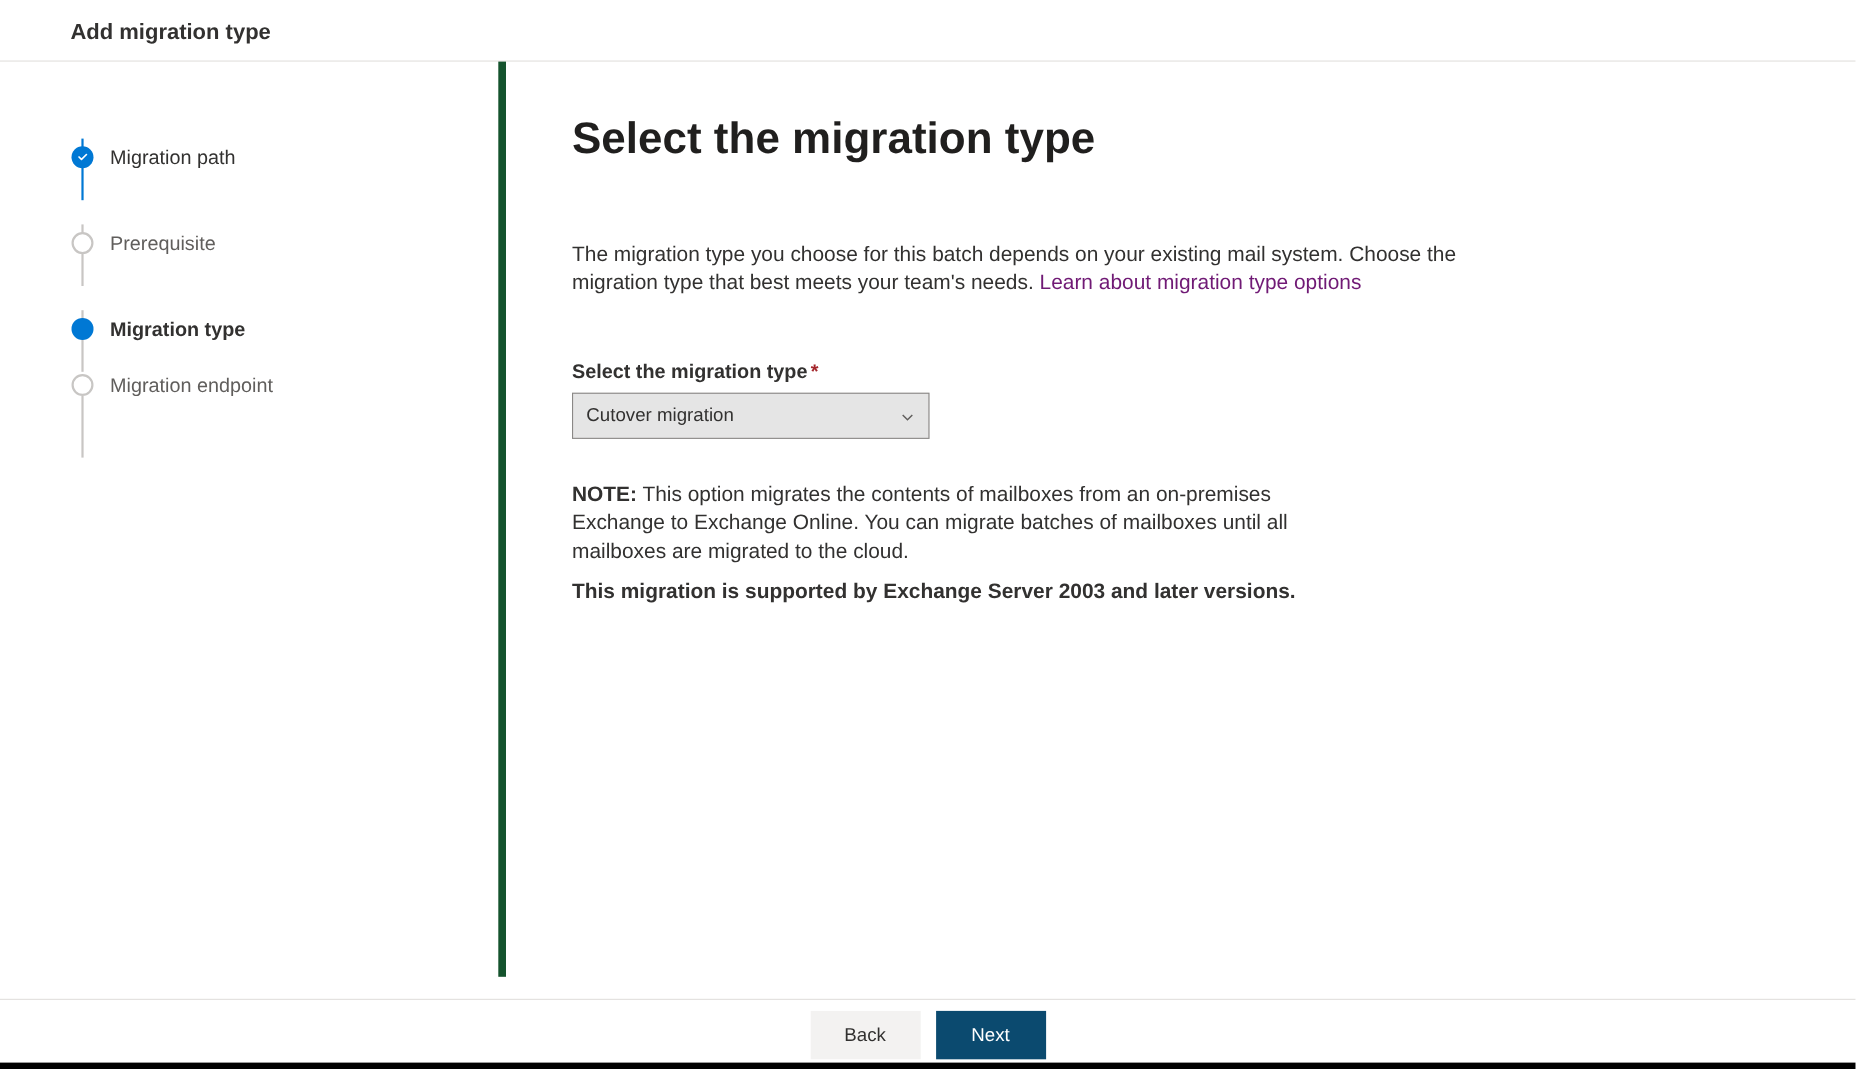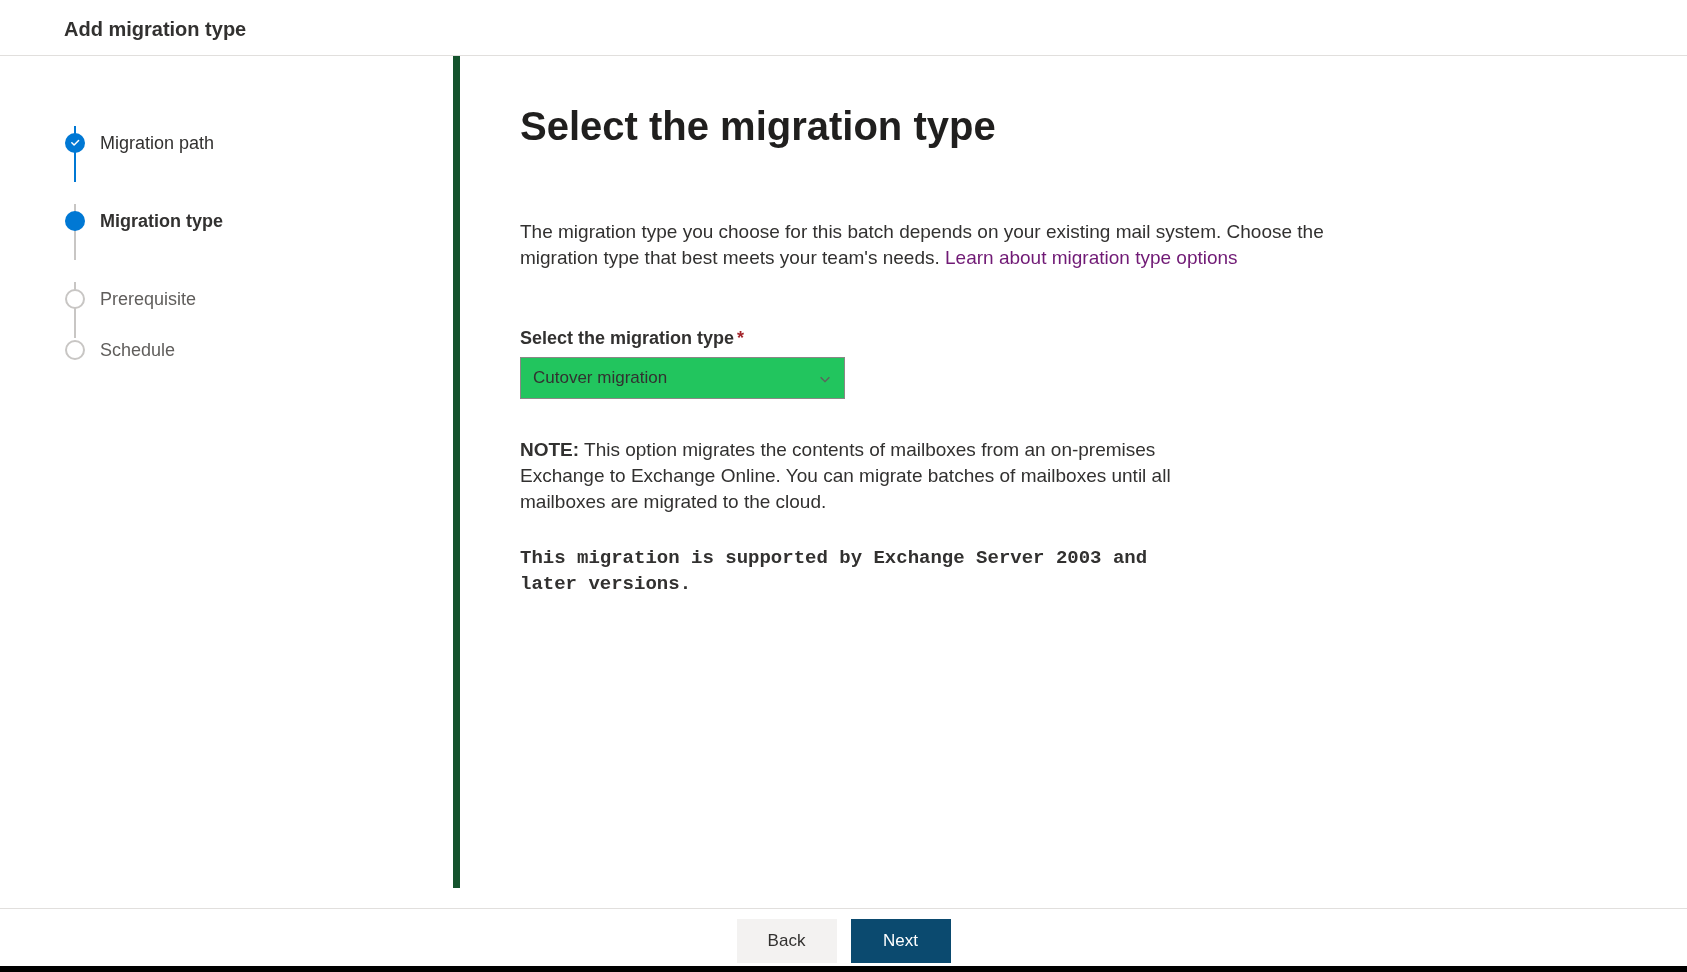--- a/index.html
+++ b/index.html
@@ -137,21 +137,21 @@
     }
     .select-wrap {
       position: relative;
       width: 325px;
       margin-bottom: 38px;
     }
     .select-box {
       width: 100%;
       height: 42px;
       border: 1px solid #8a8886;
-      background: #22c55e;
+      background: #e5e5e5;
       padding: 0 47px 0 12px;
       font-size: 17px;
       display: flex;
       align-items: center;
       cursor: pointer;
       position: relative;
     }
     .select-chevron {
       position: absolute;
       right: 12px;
@@ -172,22 +172,21 @@
       font-size: 19px;
       line-height: 1.35;
       max-width: 670px;
     }
     .note-block .note-label {
       font-weight: 700;
     }
     .note-block .note-support {
       font-weight: 700;
       display: block;
-      margin-top: 32px;
-      font-family: Liberation Mono, monospace;
+      margin-top: 12px;
     }
     .footer {
       position: absolute;
       left: 0;
       right: 0;
       bottom: 0;
       height: 64px;
       border-top: 1px solid #e1dfdd;
       display: flex;
       align-items: center;
@@ -239,41 +238,42 @@
                 <path d="M13.485 3.929a1 1 0 0 1 0 1.414l-6 6a1 1 0 0 1-1.414 0l-3-3a1 1 0 1 1 1.414-1.414L6.778 9.22l5.293-5.293a1 1 0 0 1 1.414 0z"></path>
               </svg>
           </div>
         </div>
         <div class="step-connector done"></div>
         <span class="step-label completed">Migration path</span>
       </div>
 
       <div class="step-item">
         <div class="step-icon-wrap">
+          <div class="circle-upcoming"></div>
+        </div>
+        <div class="step-connector"></div>
+        <span class="step-label">Prerequisite</span>
+      </div>
+
+      <div class="step-item">
+        <div class="step-icon-wrap">
           <div class="circle-current"></div>
         </div>
         <div class="step-connector"></div>
         <span class="step-label current">Migration type</span>
       </div>
 
       <div class="step-item">
         <div class="step-icon-wrap">
           <div class="circle-upcoming"></div>
         </div>
         <div class="step-connector"></div>
-        <span class="step-label">Prerequisite</span>
-      </div>
-
-
-      <div class="step-item">
-        <div class="step-icon-wrap">
-          <div class="circle-upcoming"></div>
-        </div>
-        <span class="step-label">Schedule</span>
-      </div>
+        <span class="step-label">Migration endpoint</span>
+      </div>
+
 
     </div>
   </nav>
 
   <main class="content">
     <h1 class="content-title">Select the migration type</h1>
 
     <p class="content-desc">
       <span>The migration type you choose for this batch depends on your existing mail system. Choose the migration type that best meets your team's needs. </span><a href="#">Learn about migration type options</a>
     </p>

